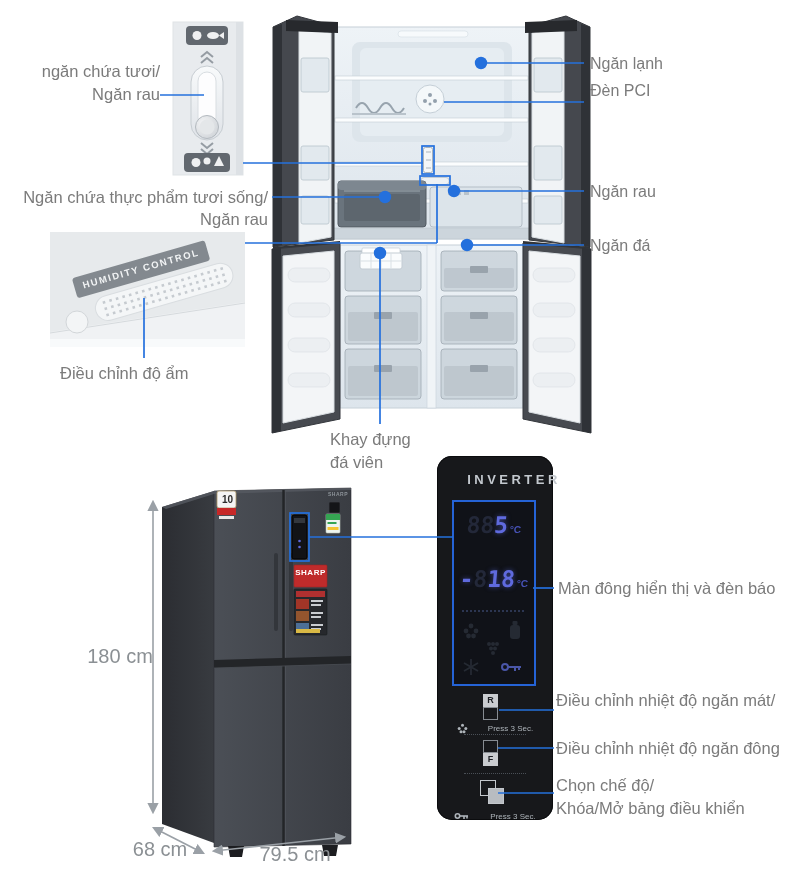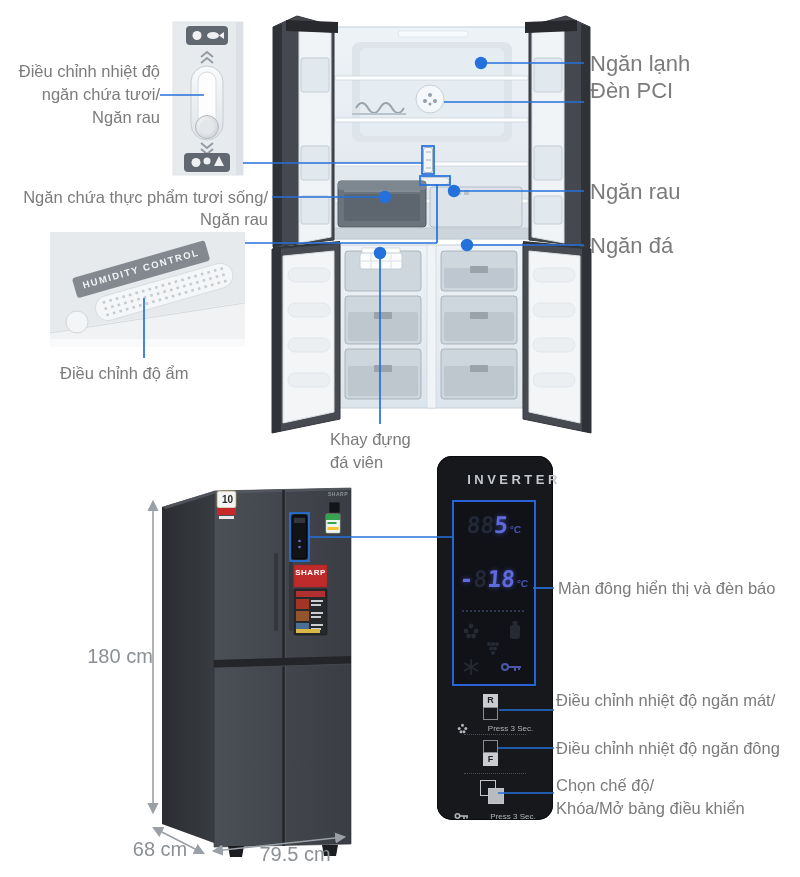--- a/index.html
+++ b/index.html
@@ -4,21 +4,21 @@
 <style>
   html,body{margin:0;padding:0;background:#fff;}
   .stage{position:relative;width:800px;height:877px;background:#ffffff;overflow:hidden;
          font-family:"Liberation Sans",sans-serif;}
   .layer{position:absolute;left:0;top:0;width:800px;height:877px;}
   svg{display:block;}
   
   .ann{position:absolute;color:#7b7b7b;font-size:16.5px;line-height:23px;}
   .ann.rt{text-align:right;}
   .ann.ctr{text-align:left;}
-  .ann.big{font-size:22px;}
+  .ann.big{font-size:16px;}
   .dim{position:absolute;color:#8b9094;font-size:20px;text-align:center;}
   
   .mini{position:absolute;color:#9aa0a6;font-weight:bold;}
   .warranty-num{left:219px;top:492px;width:17px;height:15px;font-size:10px;color:#2b2b2b;
       text-align:center;line-height:15px;letter-spacing:0;}
   .brand-logo{left:318px;top:491px;width:30px;font-size:5px;color:#8d9399;text-align:right;letter-spacing:.5px;}
   .sharp-sticker-text{left:294px;top:568px;width:33px;font-size:8px;color:#fff;text-align:center;letter-spacing:.5px;}
   
   .hum-badge-text{position:absolute;left:71px;top:259px;width:140px;height:20px;
       transform:rotate(-16deg);color:#f2f4f5;font-size:9.5px;font-weight:bold;
@@ -322,21 +322,20 @@
 
       <g stroke="#9aa0a6" stroke-width="1.6">
         <line x1="153" y1="502" x2="153" y2="812" marker-start="url(#arrowhead)" marker-end="url(#arrowhead)"></line>
         <line x1="154" y1="828" x2="203" y2="853" marker-start="url(#arrowhead)" marker-end="url(#arrowhead)"></line>
         <line x1="214" y1="851" x2="344" y2="837" marker-start="url(#arrowhead)" marker-end="url(#arrowhead)"></line>
       </g>
     </g>
   </svg>
 
   <div class="ann rt" style="left:0;top:60px;width:160px;">
-    <div>Điều chỉnh nhiệt độ</div>
     <div>ngăn chứa tươi/</div>
     <div>Ngăn rau</div>
   </div>
   <div class="ann rt" style="left:0;top:186px;width:268px;line-height:22px;">
     <div>Ngăn chứa thực phẩm tươi sống/</div>
     <div>Ngăn rau</div>
   </div>
   <div class="ann ctr" style="left:60px;top:362px;width:180px;">Điều chỉnh độ ẩm</div>
   <div class="ann ctr" style="left:330px;top:428px;width:100px;">
     <div>Khay đựng</div>

